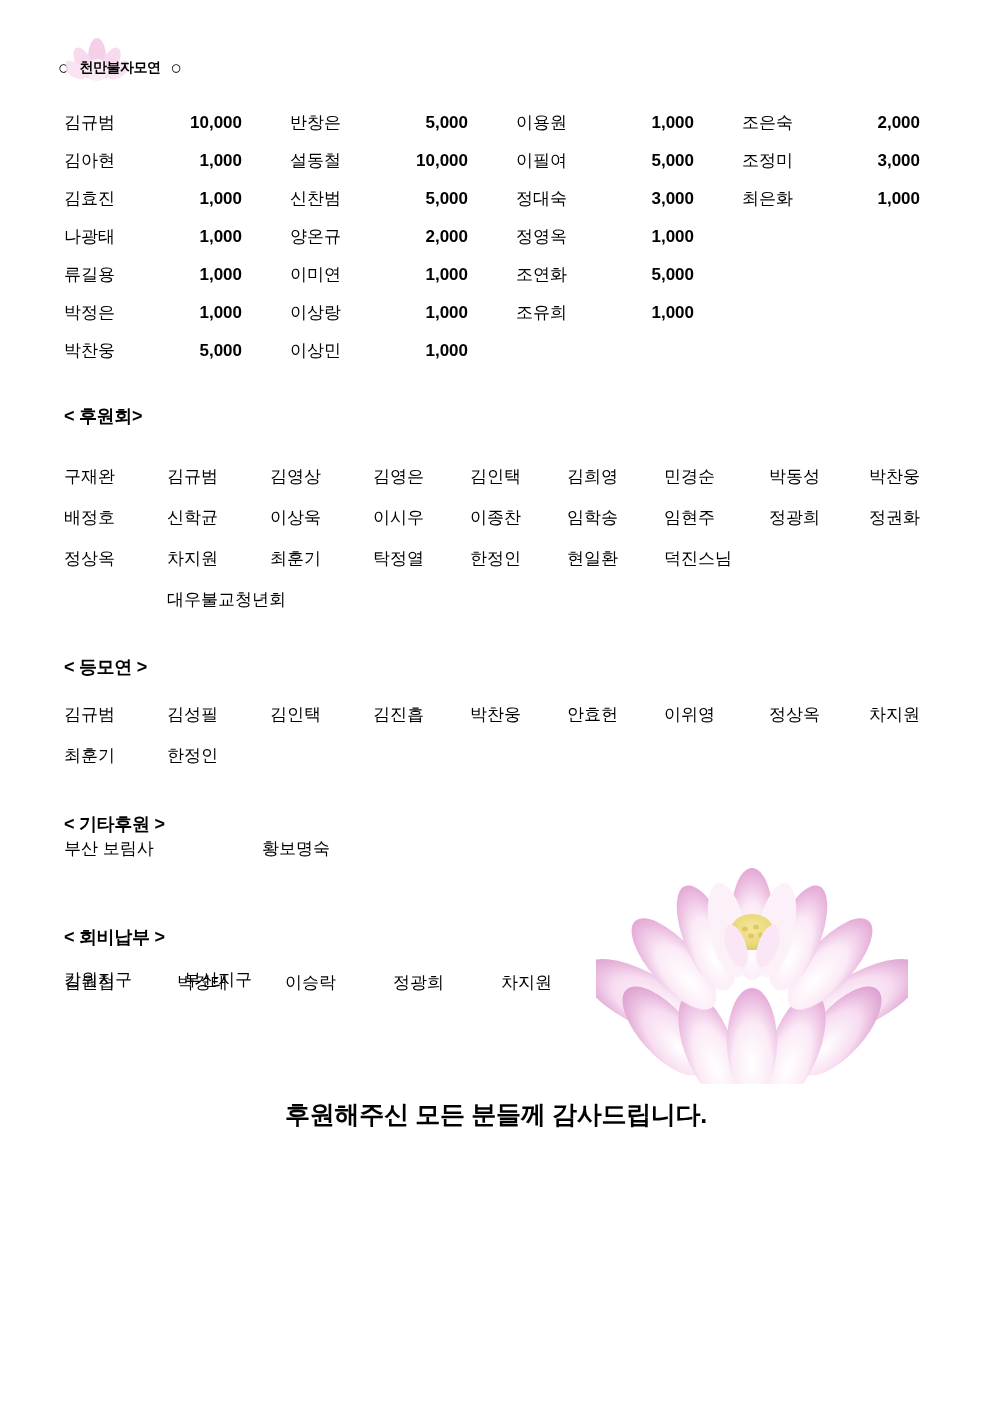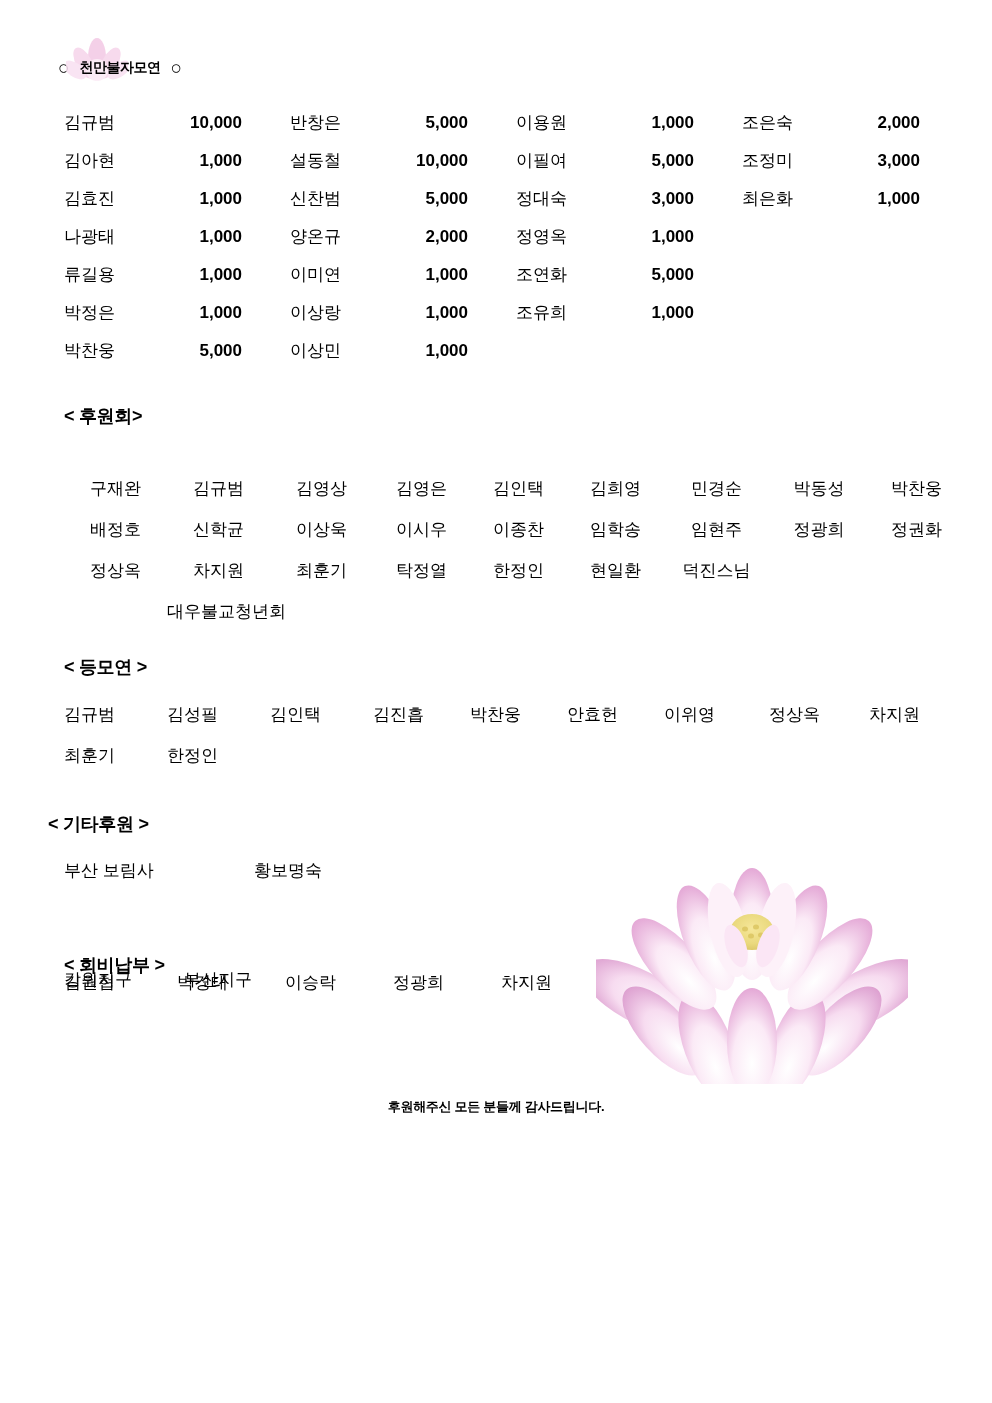--- a/index.html
+++ b/index.html
@@ -75,53 +75,53 @@
 
   
   .section-head {
     position: absolute;
     font-size: 18px;
     font-weight: bold;
     letter-spacing: -0.3px;
   }
   .sec-sponsors-head { left: 64px; top: 404px; text-align: right; }
   .sec-lanterns-head { left: 64px; top: 655px; }
-  .sec-etc-head      { left: 48px; top: 812px; }
-  .sec-fees-head     { left: 64px; top: 925px; margin-top: 28px; }
+  .sec-etc-head      { left: 64px; top: 812px; }
+  .sec-fees-head     { left: 64px; top: 925px; }
 
   
   .name-grid {
     position: absolute;
     display: grid;
     font-size: 17px;
     align-items: start;
   }
   .name-grid .cell {
     height: 41px;
     line-height: 41px;
     white-space: nowrap;
   }
   .sec-sponsors-list {
     left: 64px;
-    top: 468px;
+    top: 456px;
     width: 890px;
     grid-template-columns: 103px 103px 103px 97px 97px 97px 105px 100px 95px;
-    text-align: center;
   }
   .sec-lanterns-list {
     left: 64px;
     top: 694px;
     width: 890px;
     grid-template-columns: 103px 103px 103px 97px 97px 97px 105px 100px 95px;
   }
   .sec-etc-list {
     left: 64px;
-    top: 850px;
+    top: 828px;
     width: 500px;
     grid-template-columns: 190px 260px;
+    gap: 8px;
   }
   .sec-fees-list {
     left: 64px;
     top: 962px;
     width: 560px;
     grid-template-columns: 105px 100px 100px 100px 100px;
     gap: 8px;
   }
   .sec-fees-list2 {
     left: 64px;
@@ -139,21 +139,21 @@
     height: 238px;
   }
 
   
   .thanks {
     position: absolute;
     left: 0;
     top: 1098px;
     width: 992px;
     text-align: center;
-    font-size: 13px;
+    font-size: 25px;
     font-weight: bold;
     letter-spacing: -0.3px;
   }
 </style>
 </head>
 <body>
 
 <div class="page">
 
   <svg class="title-flower" viewBox="0 0 62 48" aria-hidden="true">

